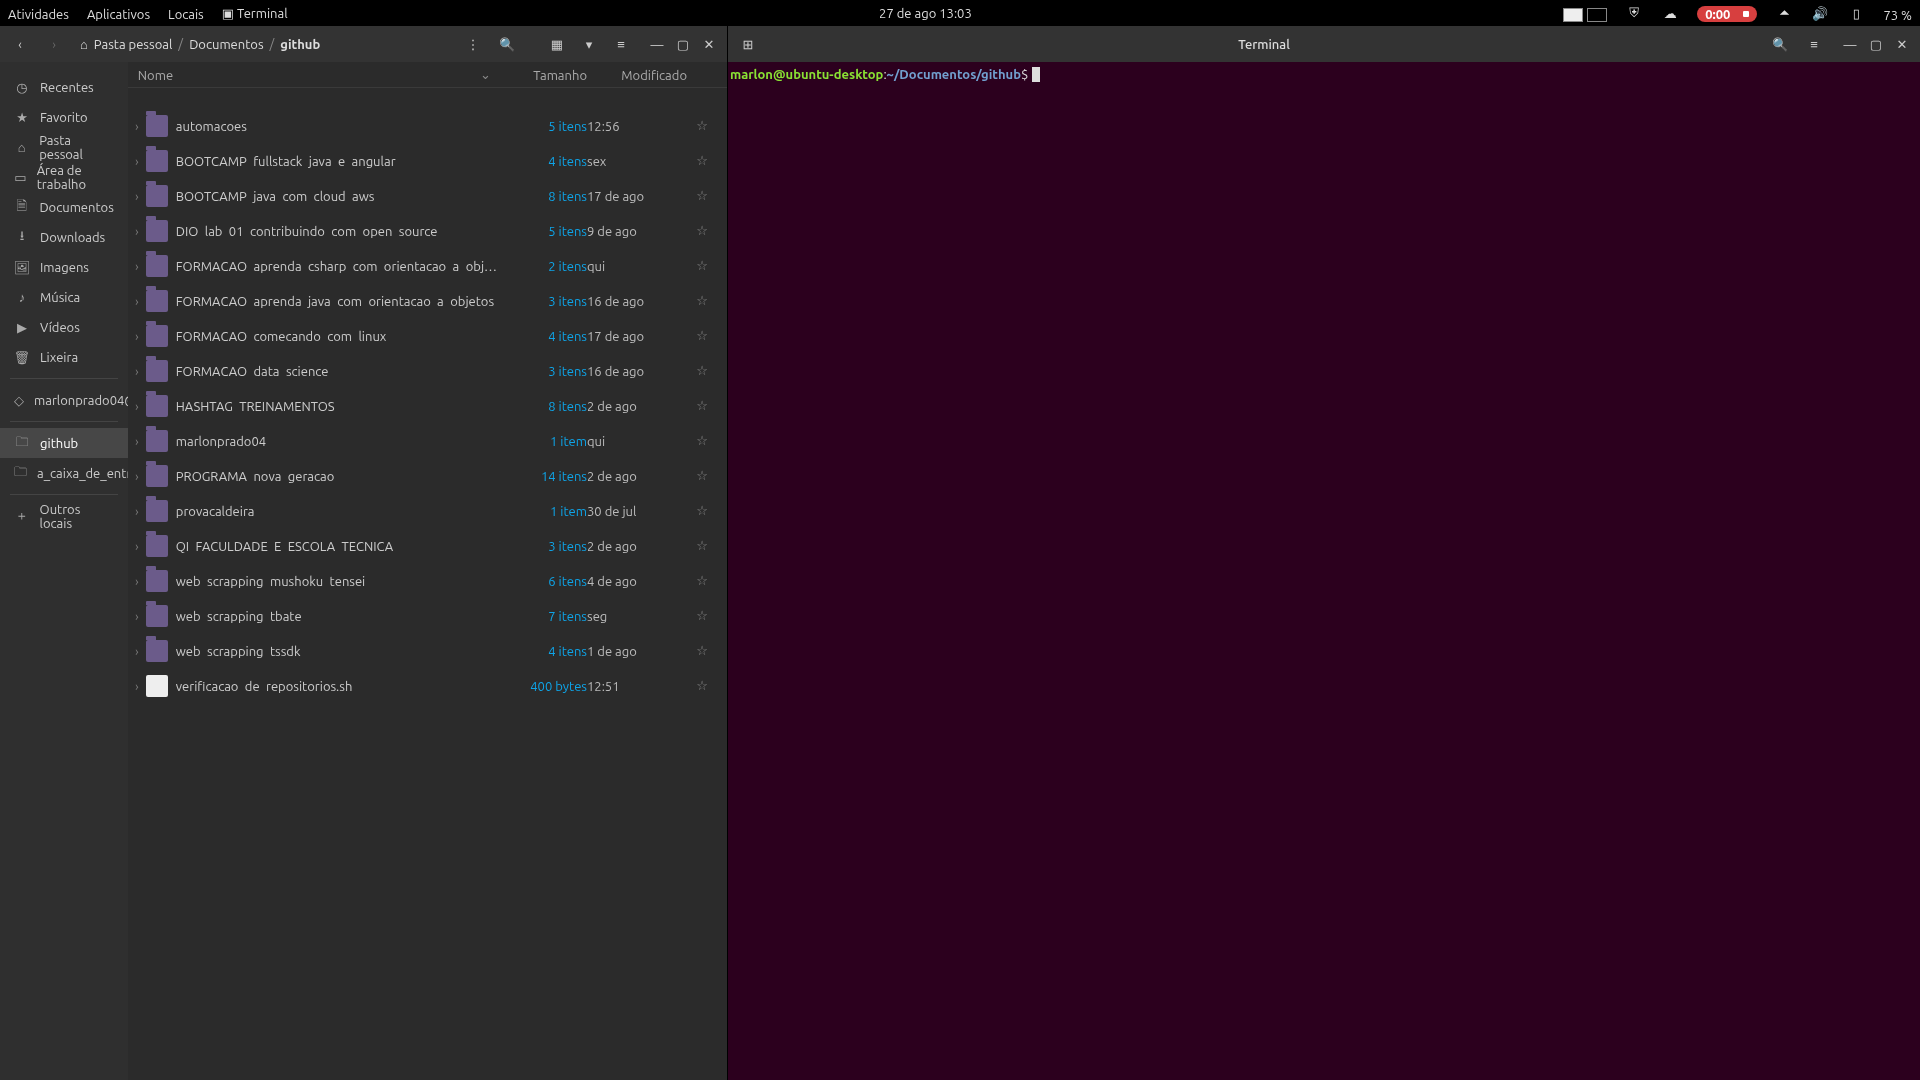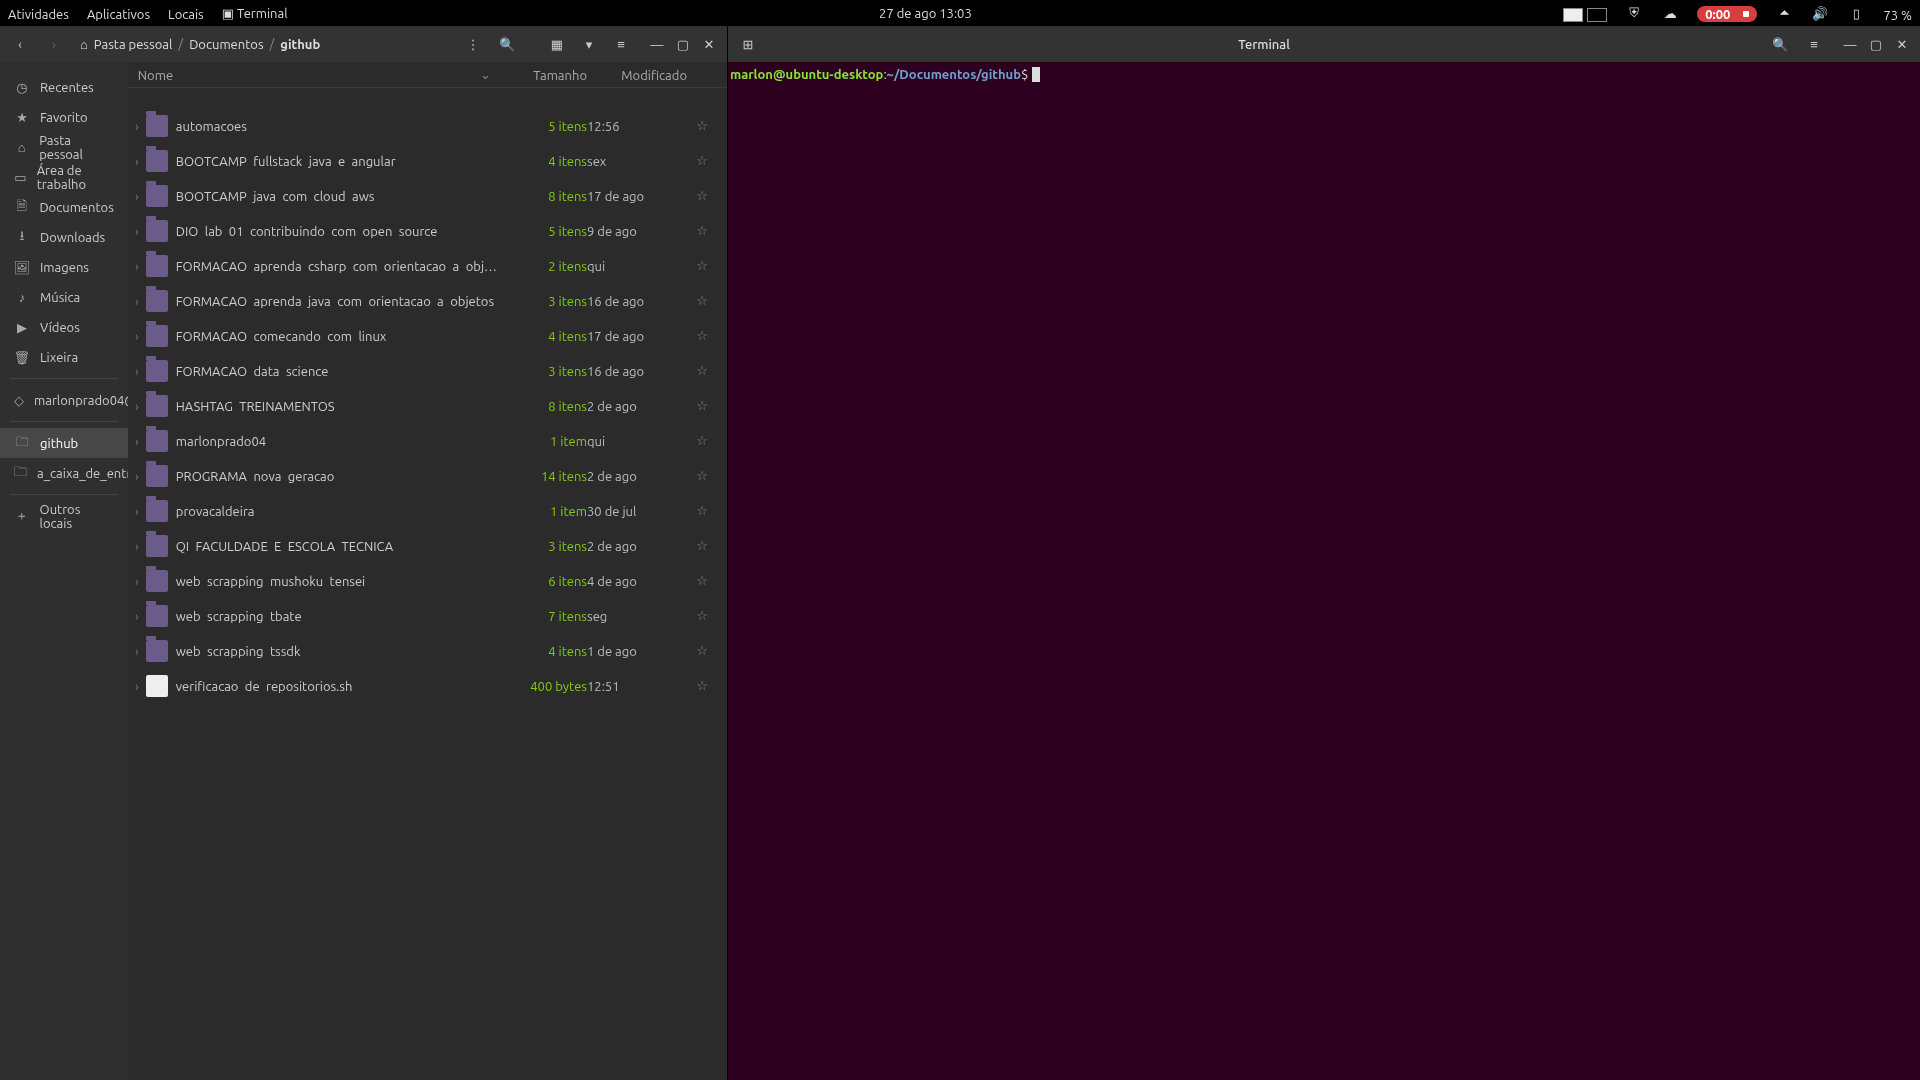--- a/index.html
+++ b/index.html
@@ -44,21 +44,21 @@
 .col-mod  { width: 100px; text-align: right; }
 .col-star { width: 30px; }
 .sort-ind { color: #888; margin-right: 6px; }
 
 .row { height: 35px; display: flex; align-items: center; color: #ccc; padding-right: 10px; cursor: pointer; }
 .row .expand { width: 18px; text-align: center; color: #777; }
 .row .folder { width: 22px; height: 22px; margin-right: 8px; background: #6b5b8a; border-radius: 2px; position: relative; }
 .row .folder::before { content: ""; position: absolute; top: -4px; left: 0; width: 10px; height: 4px; background: #6b5b8a; border-radius: 1px 1px 0 0; }
 .row .file { width: 22px; height: 22px; margin-right: 8px; background: #eee; border-radius: 2px; }
 .row .name { flex: 1; white-space: nowrap; overflow: hidden; text-overflow: ellipsis; }
-.row .size { width: 90px; text-align: right; color: #84cc16; }
+.row .size { width: 90px; text-align: right; color: #0ea5e9; }
 .row .mod  { width: 100px; text-align: left; color: #bbb; }
 .row .star { width: 30px; text-align: center; color: #888; }
 
 
 .term { flex: 1; display: flex; flex-direction: column; background: #2c001e; }
 .term-header { height: 36px; background: #333; display: flex; align-items: center; padding: 0 6px; gap: 6px; }
 .term-title { flex: 1; text-align: center; color: #ddd; font-weight: 500; }
 .term-body { flex: 1; padding: 4px 2px; font-family: "Ubuntu Mono", monospace; font-size: 14px; white-space: pre; }
 .t-user { color: #8AE234; font-weight: 600; }
 .t-path { color: #729FCF; font-weight: 600; }

